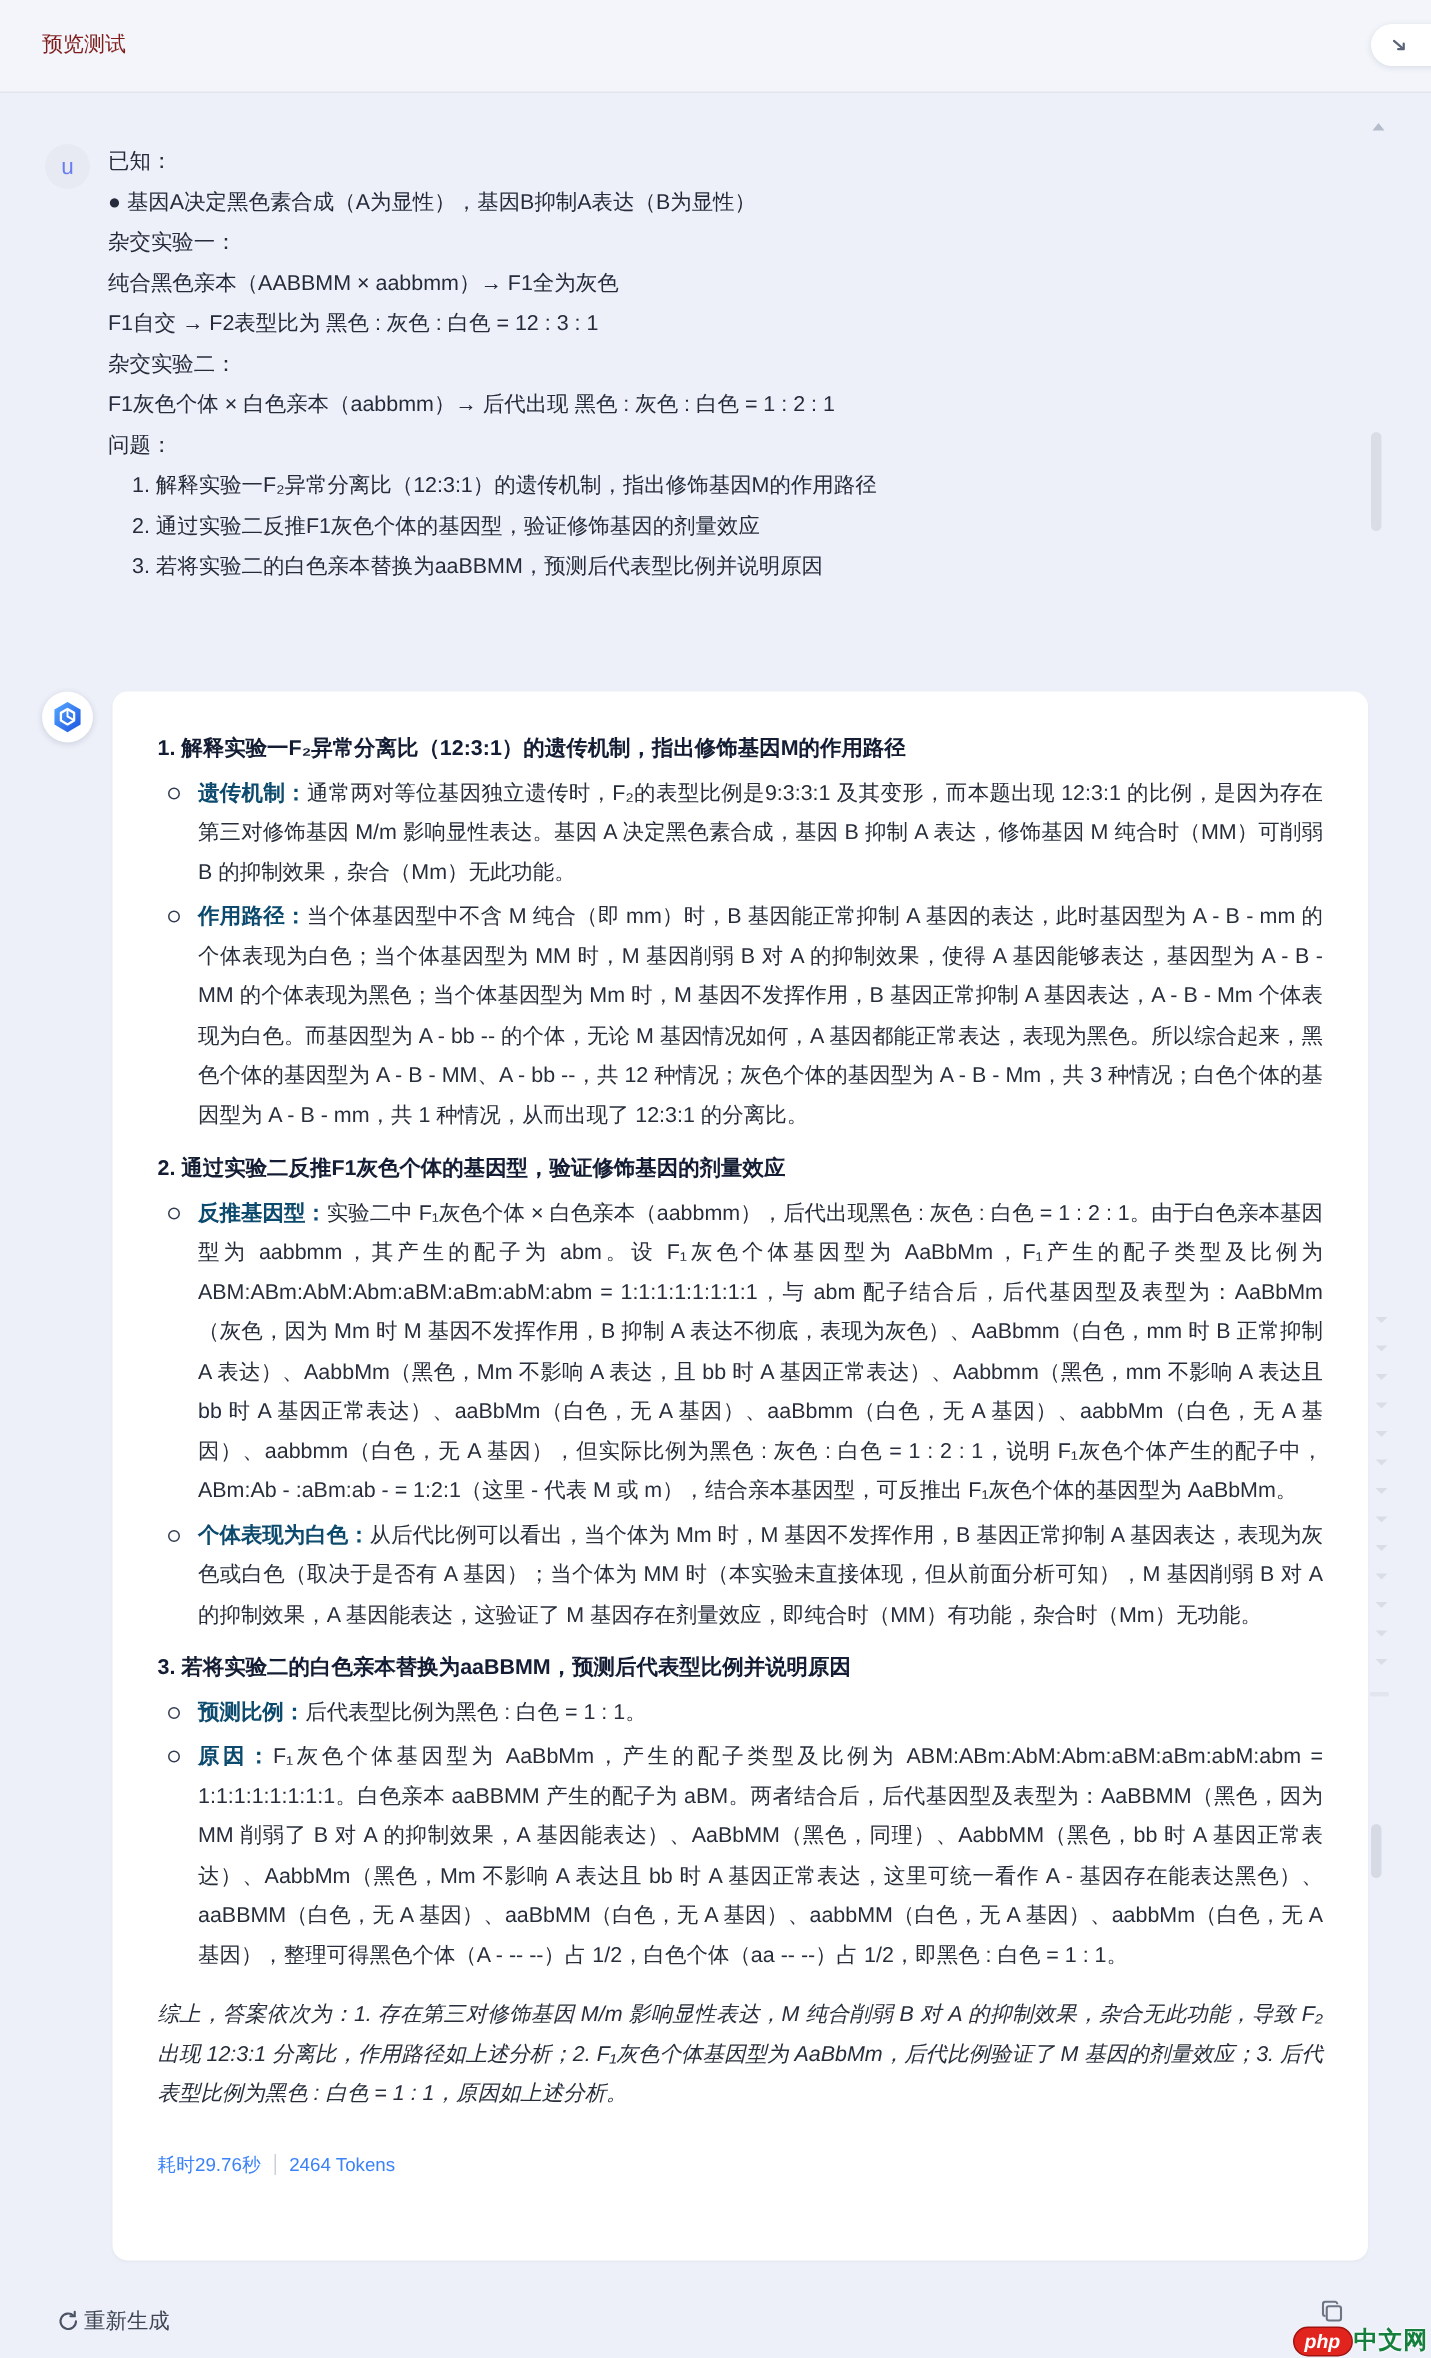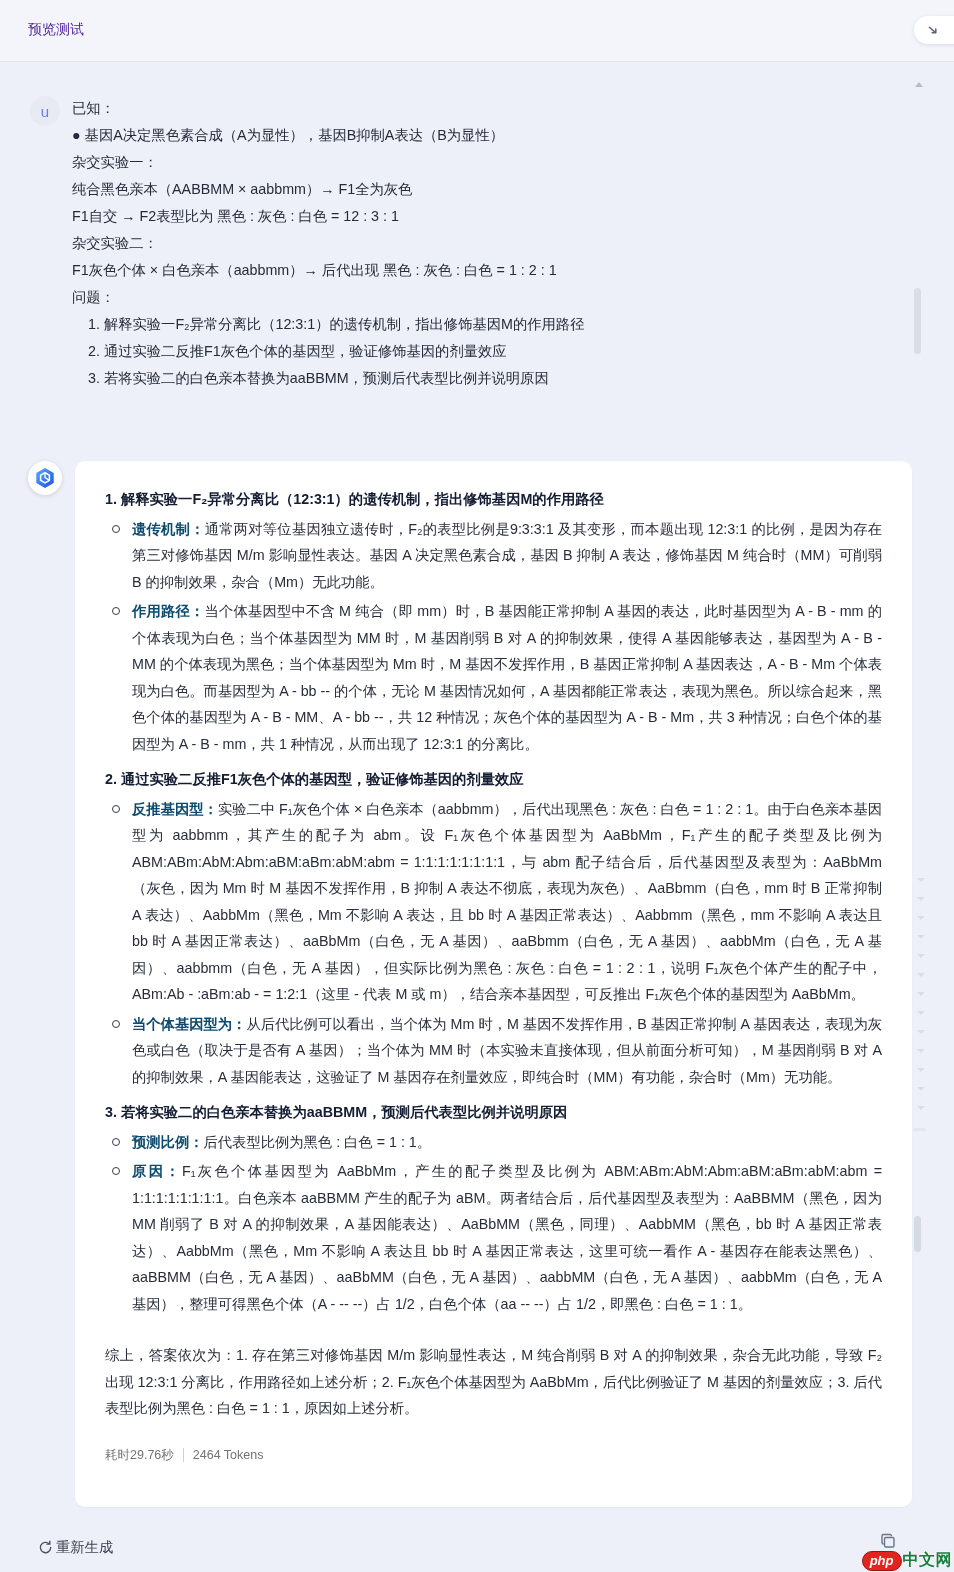--- a/index.html
+++ b/index.html
@@ -4,21 +4,21 @@
 <style>
   html,body{margin:0;padding:0;}
   body{
     width:954px;height:1572px;position:relative;overflow:hidden;
     background:#edf0f8;
     font-family:"Liberation Sans","DejaVu Sans",sans-serif;
     color:#272d3b;
   }
   
   .topbar{position:absolute;top:0;left:0;right:0;height:61px;background:#f3f5fa;border-bottom:1px solid #e2e5ee;z-index:3;}
-  .topbar-title{position:absolute;left:28px;top:21px;font-size:14px;color:#4c1d95;}
+  .topbar-title{position:absolute;left:28px;top:21px;font-size:14px;color:#7f1d1d;}
   .collapse-btn{position:absolute;right:-18px;top:16px;width:58px;height:28px;background:#ffffff;border-radius:14px;
     box-shadow:0 1px 4px rgba(60,70,110,.14);display:flex;align-items:center;padding-left:12px;box-sizing:border-box;cursor:pointer;}
   
   .chat{position:absolute;top:61px;left:0;right:0;bottom:0;}
   .user-row{position:absolute;top:34px;left:30px;right:44px;display:flex;gap:12px;}
   .avatar-user{width:30px;height:30px;border-radius:50%;background:#e7eaf3;color:#6a7df0;font-size:15px;
     display:flex;align-items:center;justify-content:center;flex:none;margin-top:1px;}
   .user-text{font-size:14.3px;line-height:27px;color:#252b3a;}
   .user-text p{margin:0;}
   .q-list{padding-left:16px;}
@@ -27,22 +27,22 @@
   .avatar-ai{width:34px;height:34px;border-radius:50%;background:#fff;box-shadow:0 1px 4px rgba(50,60,100,.18);
     display:flex;align-items:center;justify-content:center;flex:none;}
   .card{flex:1;background:#ffffff;border-radius:10px;padding:25px 30px 18px;box-sizing:border-box;
     box-shadow:0 1px 2px rgba(60,70,110,.05);min-height:1046px;}
   .answer{font-size:14.3px;line-height:26.5px;text-align:justify;color:#272d3a;}
   .sec-heading{font-weight:700;color:#141d33;margin:9px 0 3px;}
   .sec-heading.first{margin-top:0;}
   .bullet{position:relative;padding-left:27px;margin:3px 0;}
   .bullet .marker{position:absolute;left:7px;top:9px;width:6px;height:6px;border:1.4px solid #333c52;border-radius:50%;}
   .blabel{font-weight:700;color:#0c4a6e;}
-  .summary{margin-top:25px;}
-  .stats{margin-top:20px;color:#737373;font-size:12.5px;display:flex;align-items:center;gap:9px;}
+  .summary{margin-top:13px;font-style:italic;}
+  .stats{margin-top:20px;color:#3b82f6;font-size:12.5px;display:flex;align-items:center;gap:9px;}
   .stats .sep{width:1px;height:14px;background:#ccd0da;}
   
   .regen{position:absolute;left:38px;bottom:15px;display:flex;align-items:center;gap:3px;color:#3e4554;font-size:14.3px;cursor:pointer;z-index:4;}
   .copy-btn{position:absolute;right:58px;bottom:23px;cursor:pointer;z-index:4;line-height:0;}
   .watermark{position:absolute;right:2px;bottom:1px;display:flex;align-items:center;z-index:5;}
   .php-badge{background:#e2241f;color:#ffffff;font-weight:700;font-style:italic;border-radius:11px;
     padding:1px 7px 2px;font-size:13px;border:1px solid #9e1310;}
   .wm-text{font-weight:800;font-size:16px;color:#15803d;text-shadow:0 0 2px #fff,0 0 2px #fff;margin-left:1px;letter-spacing:.5px;}
   
   .up-arrow{position:absolute;right:31px;top:82px;width:0;height:0;border-left:4px solid transparent;border-right:4px solid transparent;border-bottom:5px solid #b6bccb;z-index:2;}
@@ -134,21 +134,21 @@
           <span class="blabel">作用路径：</span><span>当个体基因型中不含 M 纯合（即 mm）时，B 基因能正常抑制 A 基因的表达，此时基因型为 A - B - mm 的个体表现为白色；当个体基因型为 MM 时，M 基因削弱 B 对 A 的抑制效果，使得 A 基因能够表达，基因型为 A - B - MM 的个体表现为黑色；当个体基因型为 Mm 时，M 基因不发挥作用，B 基因正常抑制 A 基因表达，A - B - Mm 个体表现为白色。而基因型为 A - bb -- 的个体，无论 M 基因情况如何，A 基因都能正常表达，表现为黑色。所以综合起来，黑色个体的基因型为 A - B - MM、A - bb --，共 12 种情况；灰色个体的基因型为 A - B - Mm，共 3 种情况；白色个体的基因型为 A - B - mm，共 1 种情况，从而出现了 12:3:1 的分离比。</span>
         </div>
 
         <div class="sec-heading">2. 通过实验二反推F1灰色个体的基因型，验证修饰基因的剂量效应</div>
         <div class="bullet">
           <span class="marker"></span>
           <span class="blabel">反推基因型：</span><span>实验二中 F₁灰色个体 × 白色亲本（aabbmm），后代出现黑色 : 灰色 : 白色 = 1 : 2 : 1。由于白色亲本基因型为 aabbmm，其产生的配子为 abm。设 F₁灰色个体基因型为 AaBbMm，F₁产生的配子类型及比例为 ABM:ABm:AbM:Abm:aBM:aBm:abM:abm = 1:1:1:1:1:1:1:1，与 abm 配子结合后，后代基因型及表型为：AaBbMm（灰色，因为 Mm 时 M 基因不发挥作用，B 抑制 A 表达不彻底，表现为灰色）、AaBbmm（白色，mm 时 B 正常抑制 A 表达）、AabbMm（黑色，Mm 不影响 A 表达，且 bb 时 A 基因正常表达）、Aabbmm（黑色，mm 不影响 A 表达且 bb 时 A 基因正常表达）、aaBbMm（白色，无 A 基因）、aaBbmm（白色，无 A 基因）、aabbMm（白色，无 A 基因）、aabbmm（白色，无 A 基因），但实际比例为黑色 : 灰色 : 白色 = 1 : 2 : 1，说明 F₁灰色个体产生的配子中，ABm:Ab - :aBm:ab - = 1:2:1（这里 - 代表 M 或 m），结合亲本基因型，可反推出 F₁灰色个体的基因型为 AaBbMm。</span>
         </div>
         <div class="bullet">
           <span class="marker"></span>
-          <span class="blabel">当个体基因型为：</span><span>从后代比例可以看出，当个体为 Mm 时，M 基因不发挥作用，B 基因正常抑制 A 基因表达，表现为灰色或白色（取决于是否有 A 基因）；当个体为 MM 时（本实验未直接体现，但从前面分析可知），M 基因削弱 B 对 A 的抑制效果，A 基因能表达，这验证了 M 基因存在剂量效应，即纯合时（MM）有功能，杂合时（Mm）无功能。</span>
+          <span class="blabel">个体表现为白色：</span><span>从后代比例可以看出，当个体为 Mm 时，M 基因不发挥作用，B 基因正常抑制 A 基因表达，表现为灰色或白色（取决于是否有 A 基因）；当个体为 MM 时（本实验未直接体现，但从前面分析可知），M 基因削弱 B 对 A 的抑制效果，A 基因能表达，这验证了 M 基因存在剂量效应，即纯合时（MM）有功能，杂合时（Mm）无功能。</span>
         </div>
 
         <div class="sec-heading">3. 若将实验二的白色亲本替换为aaBBMM，预测后代表型比例并说明原因</div>
         <div class="bullet">
           <span class="marker"></span>
           <span class="blabel">预测比例：</span><span>后代表型比例为黑色 : 白色 = 1 : 1。</span>
         </div>
         <div class="bullet">
           <span class="marker"></span>
           <span class="blabel">原因：</span><span>F₁灰色个体基因型为 AaBbMm，产生的配子类型及比例为 ABM:ABm:AbM:Abm:aBM:aBm:abM:abm = 1:1:1:1:1:1:1:1。白色亲本 aaBBMM 产生的配子为 aBM。两者结合后，后代基因型及表型为：AaBBMM（黑色，因为 MM 削弱了 B 对 A 的抑制效果，A 基因能表达）、AaBbMM（黑色，同理）、AabbMM（黑色，bb 时 A 基因正常表达）、AabbMm（黑色，Mm 不影响 A 表达且 bb 时 A 基因正常表达，这里可统一看作 A - 基因存在能表达黑色）、aaBBMM（白色，无 A 基因）、aaBbMM（白色，无 A 基因）、aabbMM（白色，无 A 基因）、aabbMm（白色，无 A 基因），整理可得黑色个体（A - -- --）占 1/2，白色个体（aa -- --）占 1/2，即黑色 : 白色 = 1 : 1。</span>

